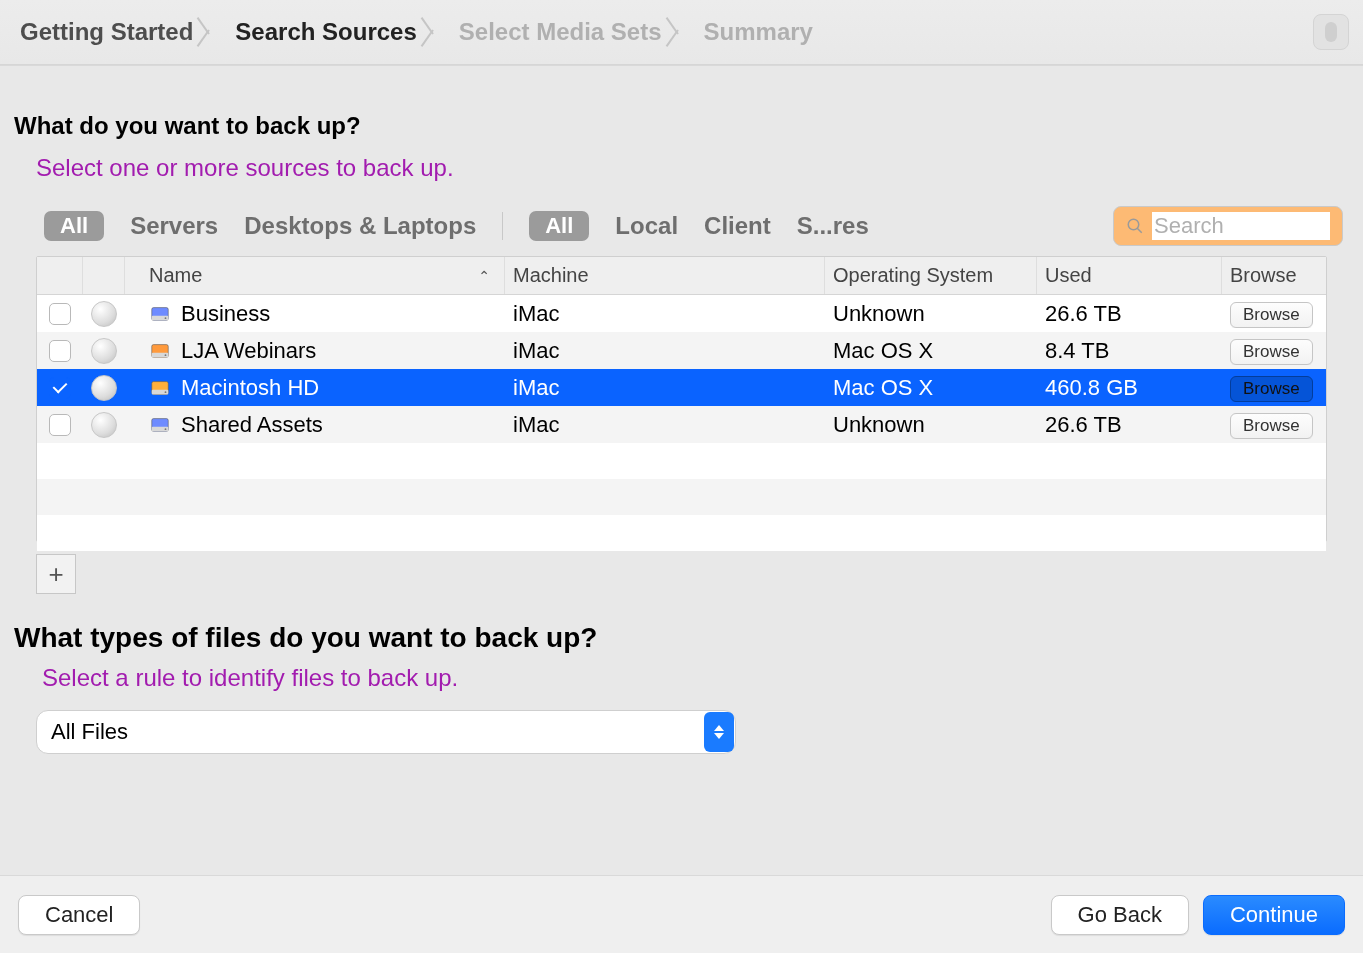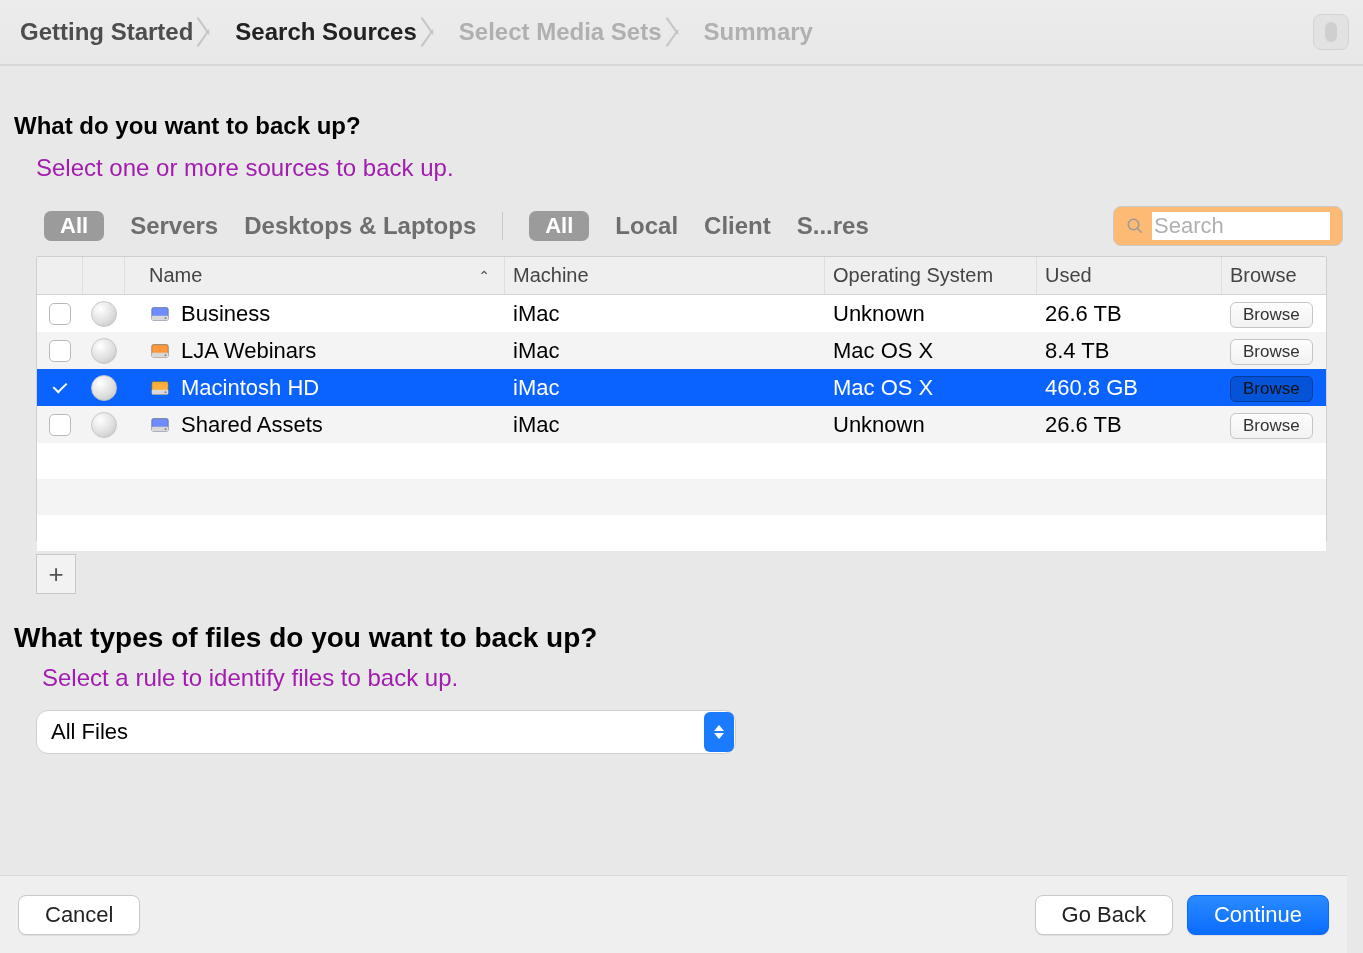--- a/index.html
+++ b/index.html
@@ -223,21 +223,21 @@
   }
   .select-knob::before, .select-knob::after {
     content:""; width:0;height:0; border-left:5px solid transparent; border-right:5px solid transparent;
   }
   .select-knob::before{ border-bottom:6px solid #fff; }
   .select-knob::after { border-top:6px solid #fff; }
 
   
   .footer {
     position: fixed;
-    left:0; right:16px; bottom:0;
+    left:0; right:0; bottom:0;
     height: 78px;
     background:#efefef;
     border-top:1px solid #d9d9d9;
     display:flex; align-items:center;
     padding: 0 18px;
     gap:14px;
   }
   .btn {
     font-size:22px;
     padding: 6px 26px;

